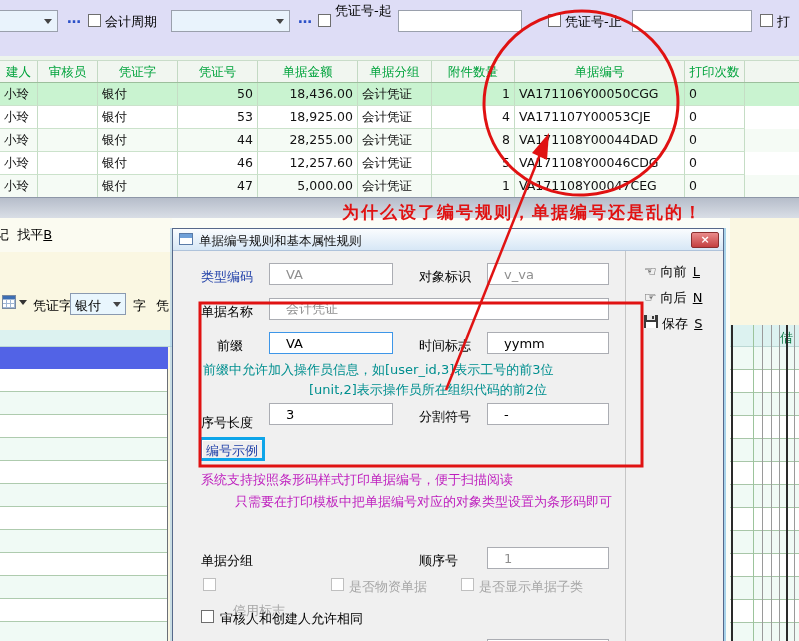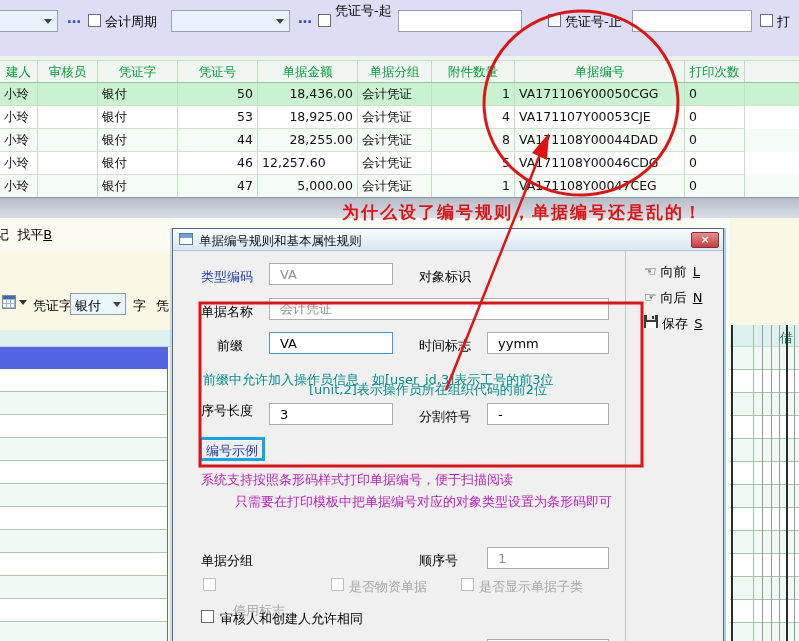--- a/index.html
+++ b/index.html
@@ -74,21 +74,21 @@
               background:linear-gradient(#E98B8B,#C44040); color:#fff; font-size:11px; font-weight:bold;
               text-align:center; line-height:14px; }
   .dlgbody { position:relative; width:100%; height:398px; }
   .btncol { position:absolute; left:452px; top:0; width:100px; height:398px; border-left:1px solid #C6C6C6; }
   .navbtn { position:absolute; left:18px; font-size:13px; color:#000; white-space:nowrap; cursor:default; }
   .navbtn .nicon { margin-right:4px; font-size:14px; }
   .navbtn u { margin-left:2px; }
   .flabel { position:absolute; font-size:13px; color:#000; white-space:nowrap; }
   .flabel.blue { color:#1F3FA8; }
   .fld { position:absolute; height:22px; border:1px solid #ABADB3; background:#fff; font-family:inherit;
-         font-size:13px; color:#000; padding:0 10px; }
+         font-size:13px; color:#000; padding:0 16px; }
   .fld.dis { color:#8F8F8F; }
   .fld.focus { border:1px solid #3D96E8; }
   .hint-teal { position:absolute; font-size:13px; color:#008F8F; white-space:nowrap; }
   .hint-purple { position:absolute; font-size:13px; color:#BE1FBE; white-space:nowrap; }
   .samplebtn { position:absolute; width:66px; height:24px; background:#EFEFEF; border:3px solid #0ea5e9;
                box-shadow:inset 1px 1px 0 #fff; color:#1F3FA8; font-size:13px; text-align:center; line-height:22px; }
   .dcbx { position:absolute; width:13px; height:13px; border:1px solid #6E6E6E; background:#fff; }
   .dcbx.dis { border-color:#BFBFBF; }
   .dlabel { position:absolute; font-size:13px; color:#000; white-space:nowrap; }
   .dlabel.dis { color:#A6A6A6; }
@@ -170,21 +170,21 @@
           <div class="td" style="width: 74px; text-align: left;">会计凭证</div>
           <div class="td" style="width: 83px; text-align: right;">8</div>
           <div class="td" style="width: 170px; text-align: left;">VA171108Y00044DAD</div>
           <div class="td" style="width: 60px; text-align: left;">0</div>
         </div>
         <div class="tr">
           <div class="td" style="width: 38px; text-align: left;">小玲</div>
           <div class="td" style="width: 60px; text-align: left;"></div>
           <div class="td" style="width: 80px; text-align: left;">银付</div>
           <div class="td" style="width: 80px; text-align: right;">46</div>
-          <div class="td" style="width: 100px; ">12,257.60</div>
+          <div class="td" style="width: 100px; text-align: right;">12,257.60</div>
           <div class="td" style="width: 74px; text-align: left;">会计凭证</div>
           <div class="td" style="width: 83px; text-align: right;">5</div>
           <div class="td" style="width: 170px; text-align: left;">VA171108Y00046CDG</div>
           <div class="td" style="width: 60px; text-align: left;">0</div>
         </div>
         <div class="tr alt">
           <div class="td" style="width: 38px; text-align: left;">小玲</div>
           <div class="td" style="width: 60px; text-align: left;"></div>
           <div class="td" style="width: 80px; text-align: left;">银付</div>
           <div class="td" style="width: 80px; text-align: right;">47</div>
@@ -238,33 +238,34 @@
     <div class="titlebar">
       <span class="titleicon"></span>
       <span class="titletext">单据编号规则和基本属性规则</span>
       <span class="closebtn">×</span>
     </div>
     <div class="dlgbody">
 
       <span class="flabel blue" style="left:28px;top:17px;">类型编码</span>
       <input class="fld dis" style="left: 96px; top: 12px; width: 124px;" readonly="" value="VA">
       <span class="flabel" style="left:246px;top:17px;">对象标识</span>
+      <input class="fld dis" style="left: 314px; top: 12px; width: 122px;" readonly="" value="v_va">
 
       <span class="flabel" style="left:28px;top:52px;">单据名称</span>
       <input class="fld dis" style="left: 96px; top: 47px; width: 340px;" readonly="" value="会计凭证">
 
       <span class="flabel" style="left:44px;top:86px;">前缀</span>
       <input class="fld focus" style="left: 96px; top: 81px; width: 124px;" value="VA">
       <span class="flabel" style="left:246px;top:86px;">时间标志</span>
       <input class="fld" style="left: 314px; top: 81px; width: 122px;" value="yymm">
 
-      <span class="hint-teal" style="left:30px;top:110px;margin-top:10px;">前缀中允许加入操作员信息，如[user_id,3]表示工号的前3位</span>
+      <span class="hint-teal" style="left:30px;top:110px;">前缀中允许加入操作员信息，如[user_id,3]表示工号的前3位</span>
       <span class="hint-teal" style="left:136px;top:130px;">[unit,2]表示操作员所在组织代码的前2位</span>
 
-      <span class="flabel" style="left:28px;top:151px;">序号长度</span>
+      <span class="flabel" style="left:28px;top:163px;">序号长度</span>
       <input class="fld" style="left: 96px; top: 152px; width: 124px;" value="3">
       <span class="flabel" style="left:246px;top:157px;">分割符号</span>
       <input class="fld" style="left: 314px; top: 152px; width: 122px;" value="-">
 
       <span class="samplebtn" style="left:26px;top:186px;">编号示例</span>
 
       <span class="hint-purple" style="left:28px;top:220px;">系统支持按照条形码样式打印单据编号，便于扫描阅读</span>
       <span class="hint-purple" style="left:62px;top:242px;">只需要在打印模板中把单据编号对应的对象类型设置为条形码即可</span>
 
       <span class="flabel" style="left:28px;top:301px;">单据分组</span>

